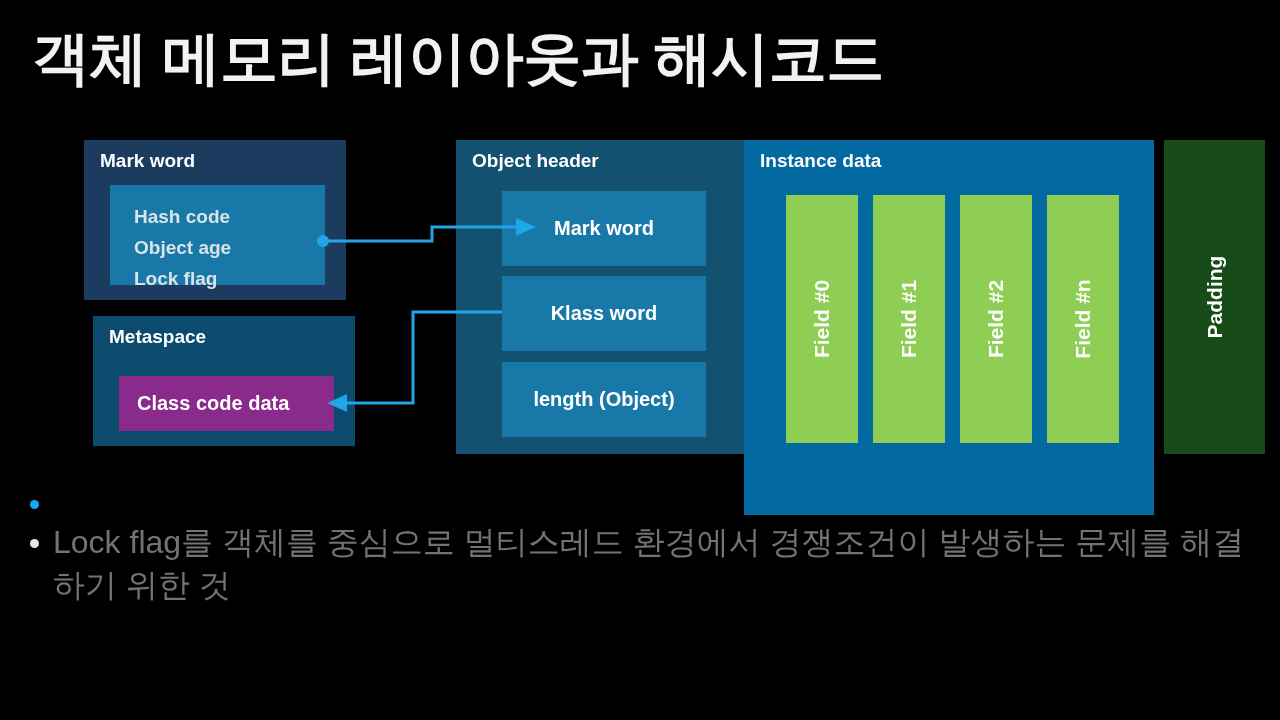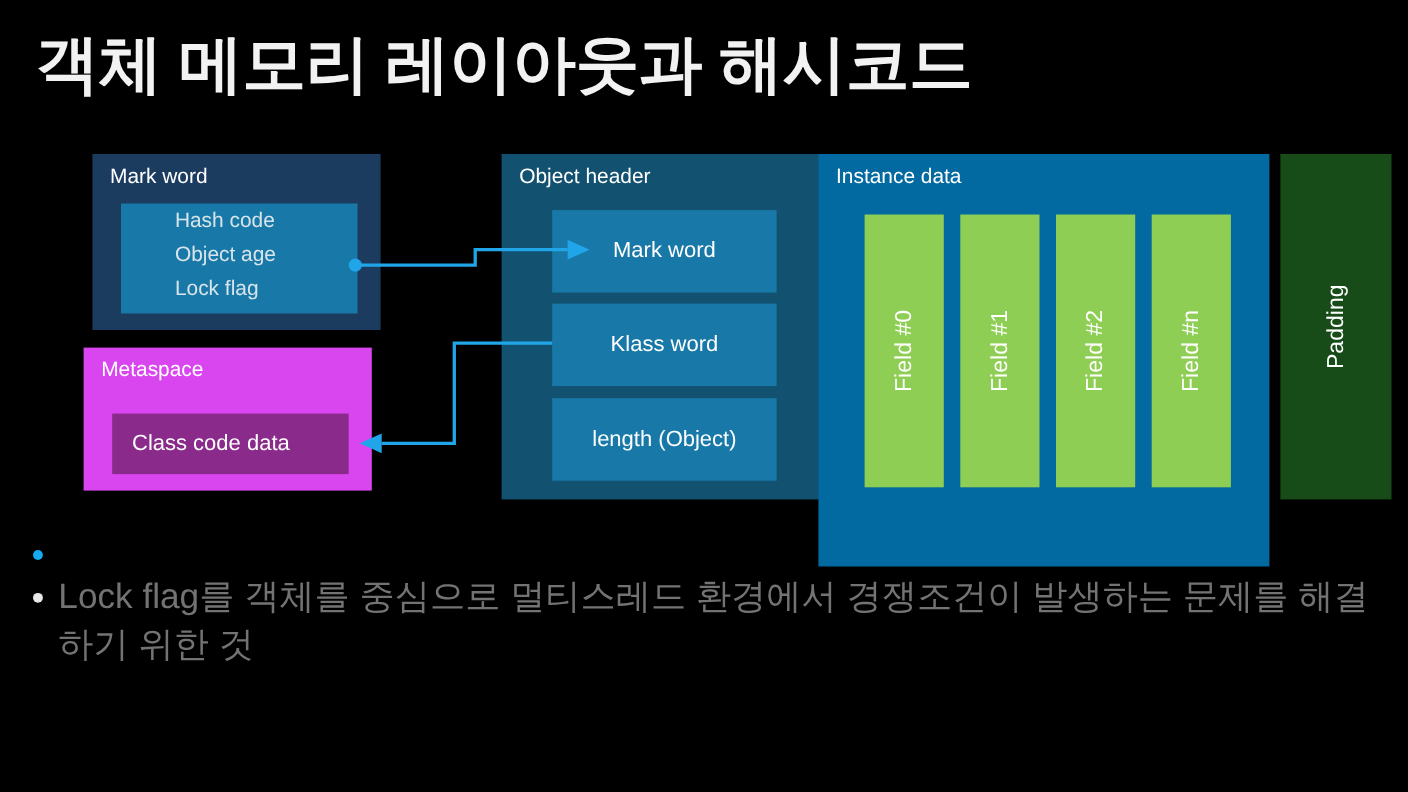--- a/index.html
+++ b/index.html
@@ -27,20 +27,21 @@
     white-space: nowrap;
   }
 
   
   #diagram {
     position: absolute;
     left: 0;
     top: 0;
     width: 1280px;
     height: 470px;
+    font-weight: bold;
   }
 
   .panel {
     position: absolute;
     box-sizing: border-box;
   }
   .panel-label {
     position: absolute;
     left: 16px;
     top: 10px;
@@ -65,29 +66,29 @@
     height: 100px;
     background: #1879a8;
   }
   #box-markword-fields .field-line {
     color: #d9e4ea;
     font-size: 19px;
     line-height: 31px;
     margin-left: 24px;
     white-space: nowrap;
   }
-  #box-markword-fields .lines-wrap { padding-top: 0; margin-left: 25px; }
+  #box-markword-fields .lines-wrap { padding-top: 16px; }
 
   
   #panel-metaspace {
-    left: 76px;
+    left: 93px;
     top: 316px;
     width: 262px;
     height: 130px;
-    background: #d946ef;
+    background: #0c4a6e;
   }
   #box-classmeta {
     position: absolute;
     left: 26px;
     top: 60px;
     width: 215px;
     height: 55px;
     background: #8a2a8a;
     display: flex;
     align-items: center;

